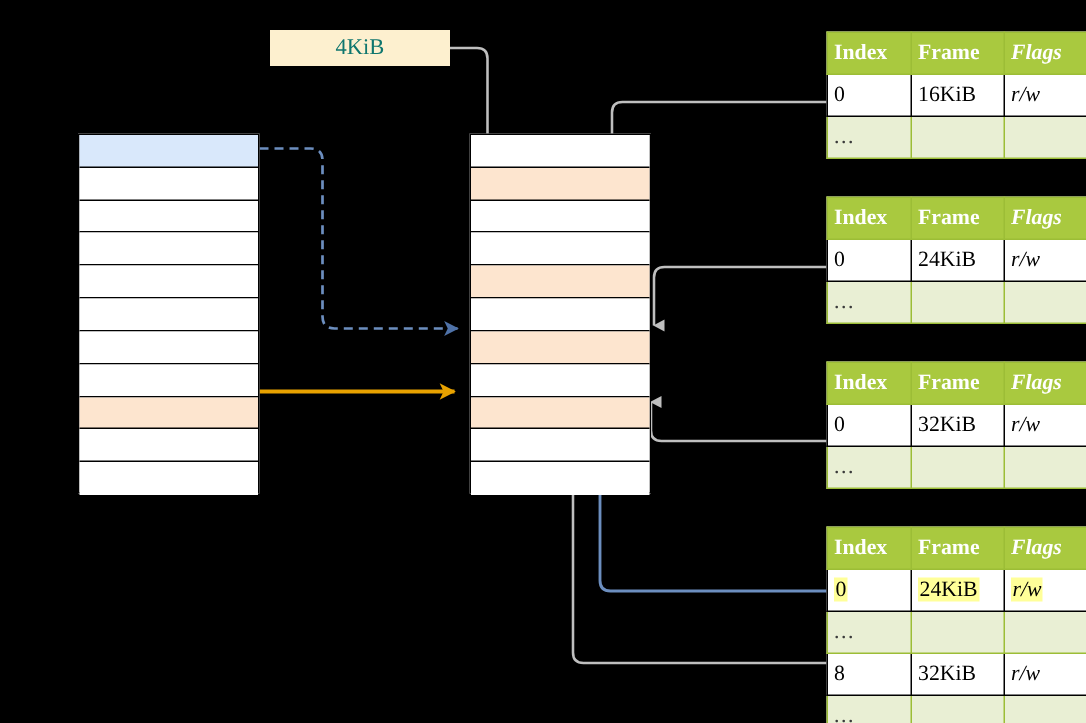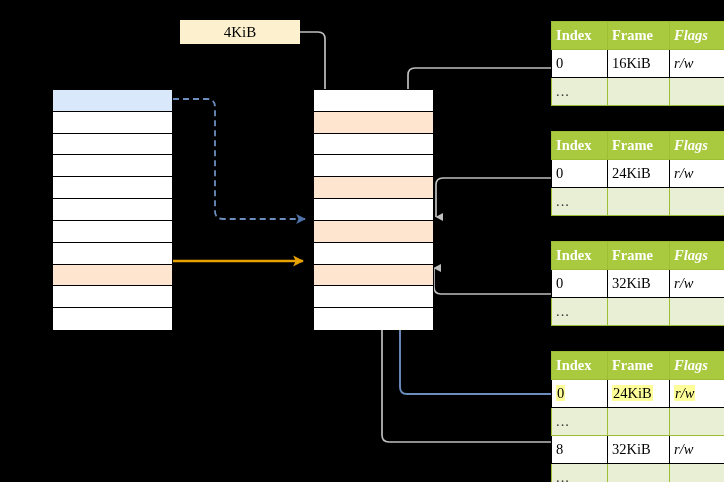--- a/index.html
+++ b/index.html
@@ -37,21 +37,21 @@
     background: #ffffff;
   }
   .slot-row:last-child { border-bottom: none; }
   .slot-row.blue   { background: #d9e8fb; }
   .slot-row.orange { background: #fde5cf; }
 
   
   .tag {
     position: absolute;
     background: #fdf0cf;
-    color: #000000;
+    color: #0f766e;
     text-align: center;
     font-size: 15px;
     line-height: 24px;
     height: 24px;
     white-space: nowrap;
   }
 
   
   .pt {
     position: absolute;

